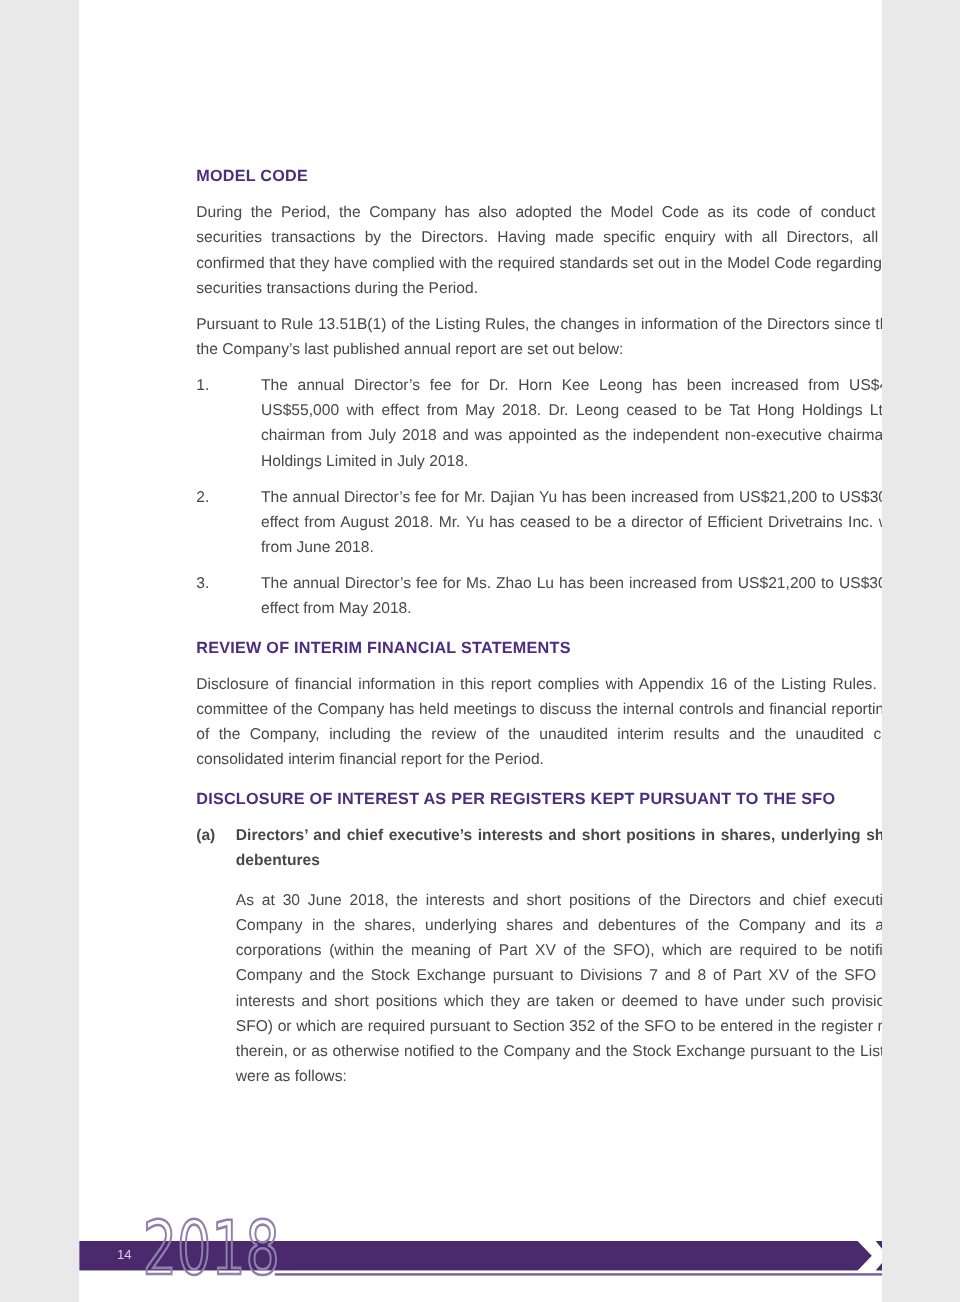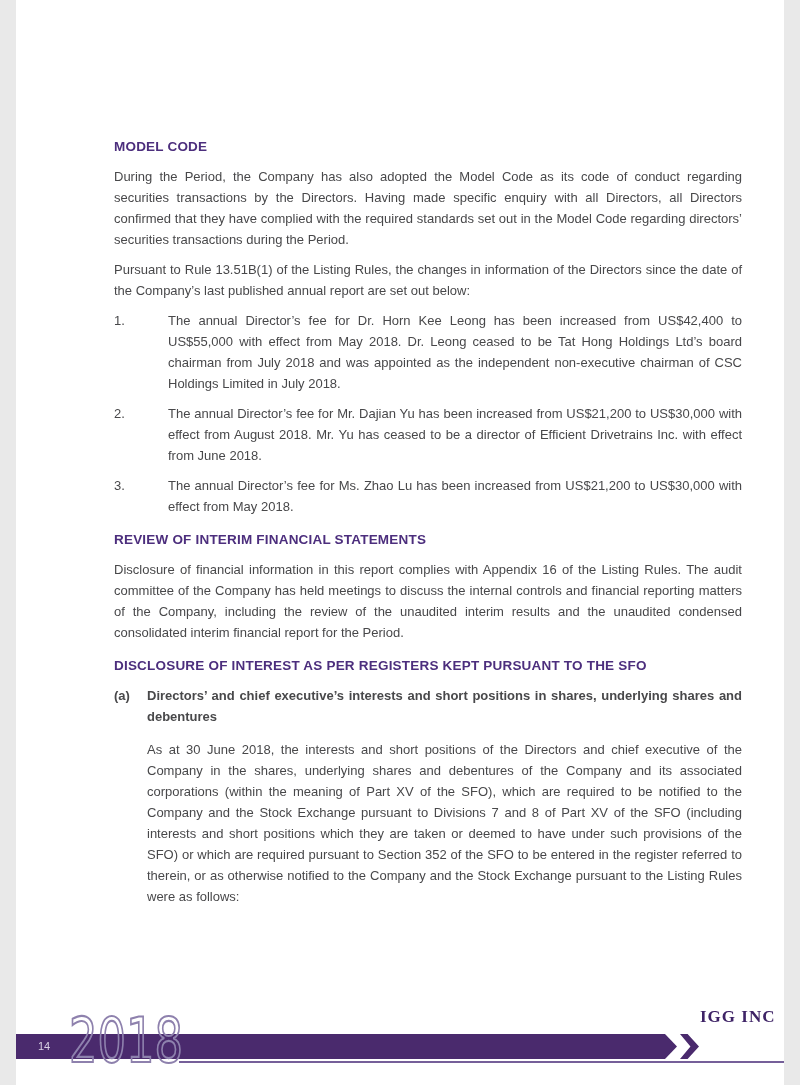--- a/index.html
+++ b/index.html
@@ -1,19 +1,19 @@
 <!DOCTYPE html>
 <html><head>
 <meta charset="utf-8">
 <style>
   * { margin: 0; padding: 0; box-sizing: border-box; }
   html, body { background: #e9e9e9; }
   .page {
     position: relative;
-    width: 768px;
+    width: 669px;
     height: 1085px;
     background: #ffffff;
     margin: 0 auto;
     overflow: hidden;
     font-family: "Liberation Sans", "DejaVu Sans", sans-serif;
   }
   .content {
     position: absolute;
     left: 98px;
     top: 140px;
@@ -66,21 +66,21 @@
     position: absolute;
     left: 0;
     top: 1034px;
     width: 661px;
     height: 25px;
     background: #4a2a6d;
     clip-path: polygon(0 0, calc(100% - 12px) 0, 100% 50%, calc(100% - 12px) 100%, 0 100%);
   }
   .footer-page-num {
     position: absolute;
-    left: 22px;
+    left: 32px;
     top: 1034px;
     height: 25px;
     line-height: 25px;
     font-size: 11px;
     color: #d8d0e5;
   }
   .footer-chevron {
     position: absolute;
     left: 664px;
     top: 1034px;

